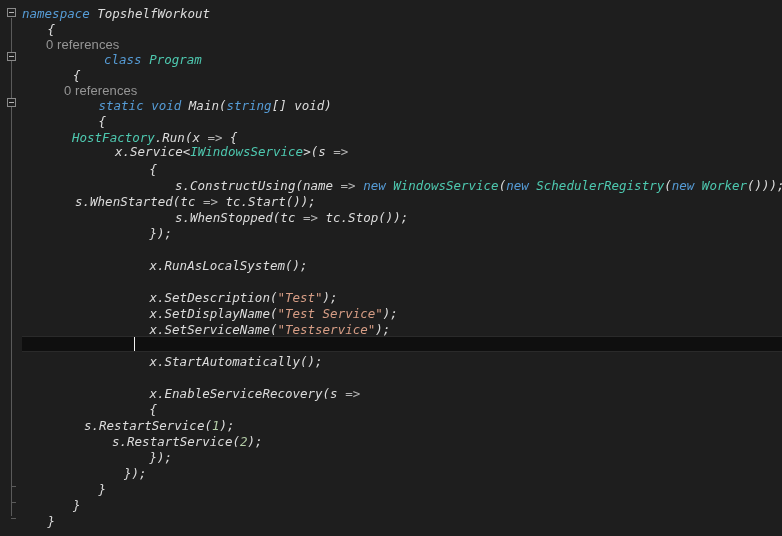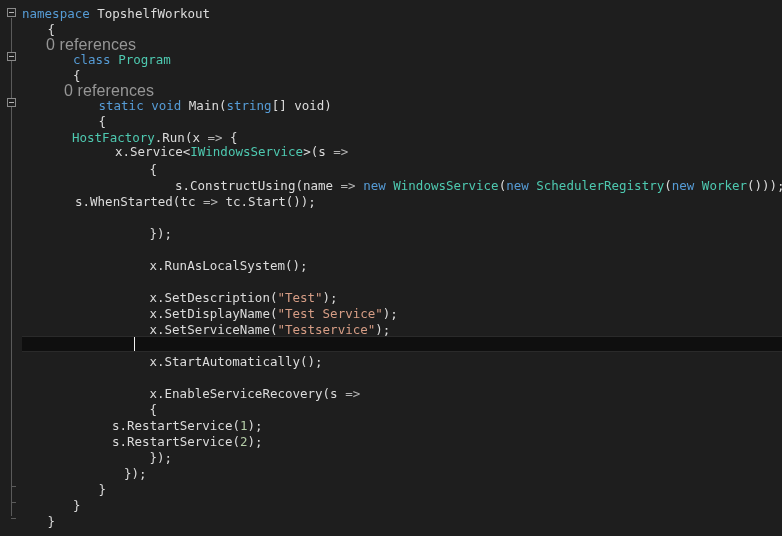--- a/index.html
+++ b/index.html
@@ -65,20 +65,21 @@
     width: 782px;
     height: 536px;
   }
   .line {
     position: absolute;
     left: 0;
     height: 16px;
     white-space: pre;
     padding-left: 22px;
     box-sizing: border-box;
+    font-style: italic;
   }
 
   
   .current-line {
     position: absolute;
     left: 22px;
     width: 760px;
     height: 16px;
     background: #0f0f0f;
     border-top: 1px solid #2a2a2a;
@@ -92,21 +93,21 @@
     background: #f0f0f0;
   }
 
   
   .codelens {
     position: absolute;
     height: 14px;
     white-space: pre;
     color: #969696;
     font-family: "Liberation Sans", sans-serif;
-    font-size: 16px;
+    font-size: 13px;
     line-height: 14px;
     letter-spacing: 0.1px;
   }
 
   
   .kw   { color: #569cd6; }  
   .typ  { color: #4ec9b0; }  
   .str  { color: #d69d85; }  
   .pln  { color: #dcdcdc; }  
   .num  { color: #b5cea8; }  
@@ -116,38 +117,39 @@
 <body>
 
 <div id="editor">
 
   <div class="current-line" style="top: 336px;"></div>
   <div class="caret" style="left: 134px; top: 337px;"></div>
 
   <div class="code-layer">
       <div class="line" style="top: 6px; padding-left: 22px;"><span class="kw">namespace</span><span class="pln"> </span><span class="pln">TopshelfWorkout</span></div>
       <div class="line" style="top: 22px; padding-left: 47.5px;"><span class="pln">{</span></div>
-      <div class="line" style="top: 52px; padding-left: 73px;"><span class="kw">class</span><span class="pln"> </span><span class="typ">Program</span></div>
+      <div class="line" style="top: 52px; padding-left: 104px;"><span class="kw">class</span><span class="pln"> </span><span class="typ">Program</span></div>
       <div class="line" style="top: 68px; padding-left: 73px;"><span class="pln">{</span></div>
       <div class="line" style="top: 98px; padding-left: 98.5px;"><span class="kw">static</span><span class="pln"> </span><span class="kw">void</span><span class="pln"> </span><span class="pln">Main</span><span class="pln">(</span><span class="kw">string</span><span class="pln">[] void)</span></div>
       <div class="line" style="top: 114px; padding-left: 98.5px;"><span class="pln">{</span></div>
       <div class="line" style="top: 130px; padding-left: 72px; text-align: center;"><span class="typ">HostFactory</span><span class="pln">.Run(x </span><span class="op">=&gt;</span><span class="pln"> {</span></div>
       <div class="line" style="top: 144px; padding-left: 115px;"><span class="pln">x.Service&lt;</span><span class="typ">IWindowsService</span><span class="pln">&gt;(s </span><span class="op">=&gt;</span></div>
       <div class="line" style="top: 162px; padding-left: 149.5px;"><span class="pln">{</span></div>
       <div class="line" style="top: 178px; padding-left: 175px;"><span class="pln">s.ConstructUsing(name </span><span class="op">=&gt;</span><span class="pln"> </span><span class="kw">new</span><span class="pln"> </span><span class="typ">WindowsService</span><span class="pln">(</span><span class="kw">new</span><span class="pln"> </span><span class="typ">SchedulerRegistry</span><span class="pln">(</span><span class="kw">new</span><span class="pln"> </span><span class="typ">Worker</span><span class="pln">()));</span></div>
       <div class="line" style="top: 194px; padding-left: 75px;"><span class="pln">s.WhenStarted(tc </span><span class="op">=&gt;</span><span class="pln"> tc.Start());</span></div>
+      <div class="line" style="top: 210px; padding-left: 175px;"><span class="pln">s.WhenStopped(tc </span><span class="op">=&gt;</span><span class="pln"> tc.Stop());</span></div>
       <div class="line" style="top: 226px; padding-left: 149.5px;"><span class="pln">});</span></div>
       <div class="line" style="top: 258px; padding-left: 149.5px;"><span class="pln">x.RunAsLocalSystem();</span></div>
       <div class="line" style="top: 290px; padding-left: 149.5px;"><span class="pln">x.SetDescription(</span><span class="str">"Test"</span><span class="pln">);</span></div>
       <div class="line" style="top: 306px; padding-left: 149.5px;"><span class="pln">x.SetDisplayName(</span><span class="str">"Test Service"</span><span class="pln">);</span></div>
       <div class="line" style="top: 322px; padding-left: 149.5px;"><span class="pln">x.SetServiceName(</span><span class="str">"Testservice"</span><span class="pln">);</span></div>
       <div class="line" style="top: 354px; padding-left: 149.5px;"><span class="pln">x.StartAutomatically();</span></div>
       <div class="line" style="top: 386px; padding-left: 149.5px;"><span class="pln">x.EnableServiceRecovery(s </span><span class="op">=&gt;</span></div>
       <div class="line" style="top: 402px; padding-left: 149.5px;"><span class="pln">{</span></div>
-      <div class="line" style="top: 418px; padding-left: 112px;"><span class="pln">s.RestartService(</span><span class="num">1</span><span class="pln">);</span></div>
+      <div class="line" style="top: 418px; padding-left: 84px;"><span class="pln">s.RestartService(</span><span class="num">1</span><span class="pln">);</span></div>
       <div class="line" style="top: 434px; padding-left: 112px;"><span class="pln">s.RestartService(</span><span class="num">2</span><span class="pln">);</span></div>
       <div class="line" style="top: 450px; padding-left: 149.5px;"><span class="pln">});</span></div>
       <div class="line" style="top: 466px; padding-left: 124px;"><span class="pln">});</span></div>
       <div class="line" style="top: 482px; padding-left: 98.5px;"><span class="pln">}</span></div>
       <div class="line" style="top: 498px; padding-left: 73px;"><span class="pln">}</span></div>
       <div class="line" style="top: 514px; padding-left: 47.5px;"><span class="pln">}</span></div>
     </div>
 
   <div class="codelens-layer">
       <div class="codelens" style="left: 46px; top: 38px;">0 references</div>

